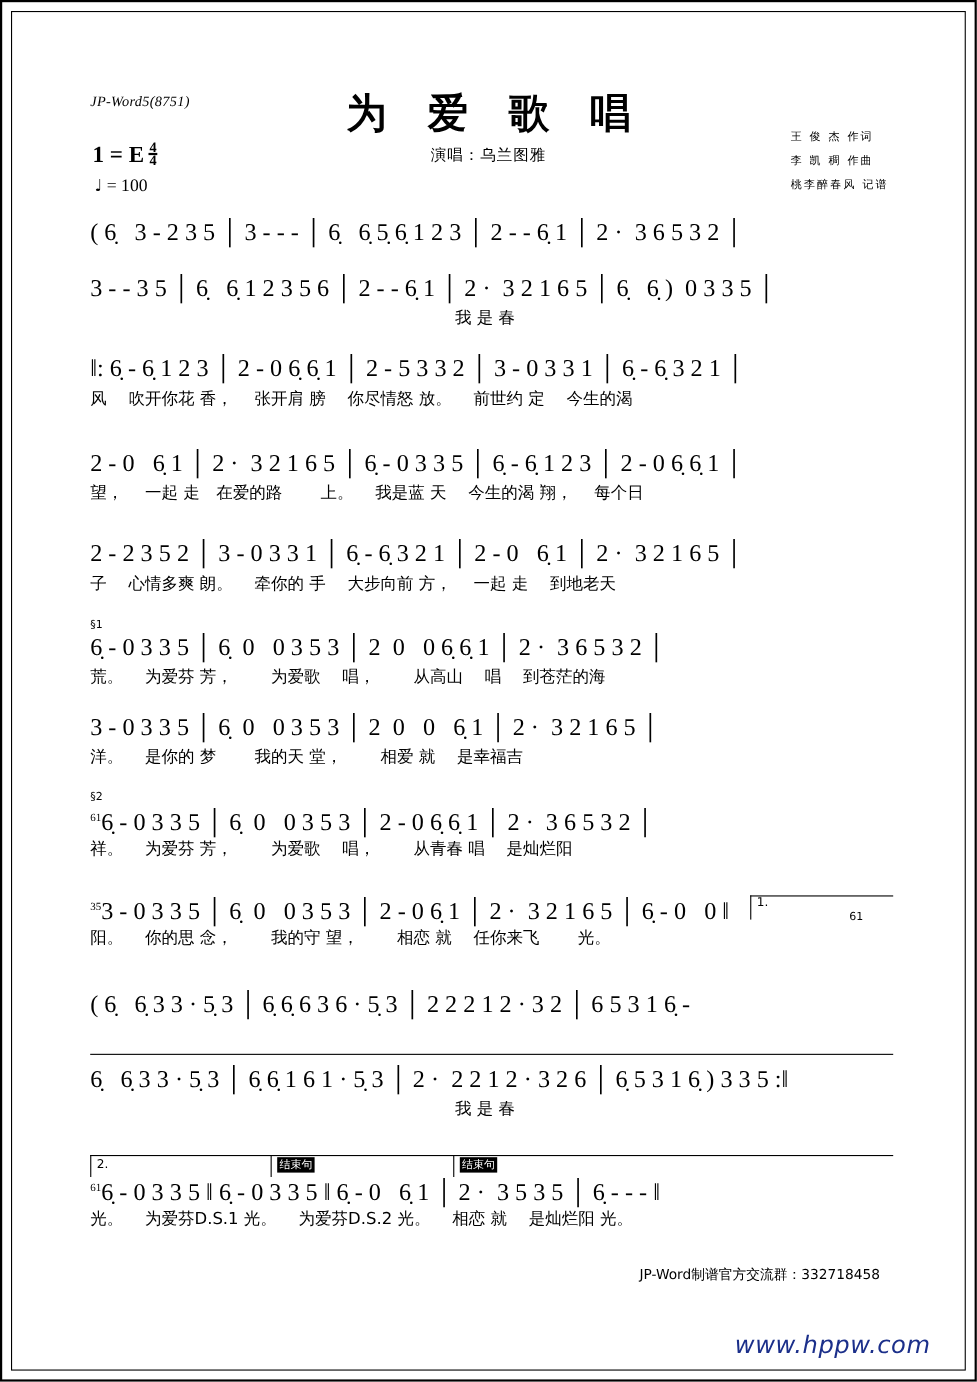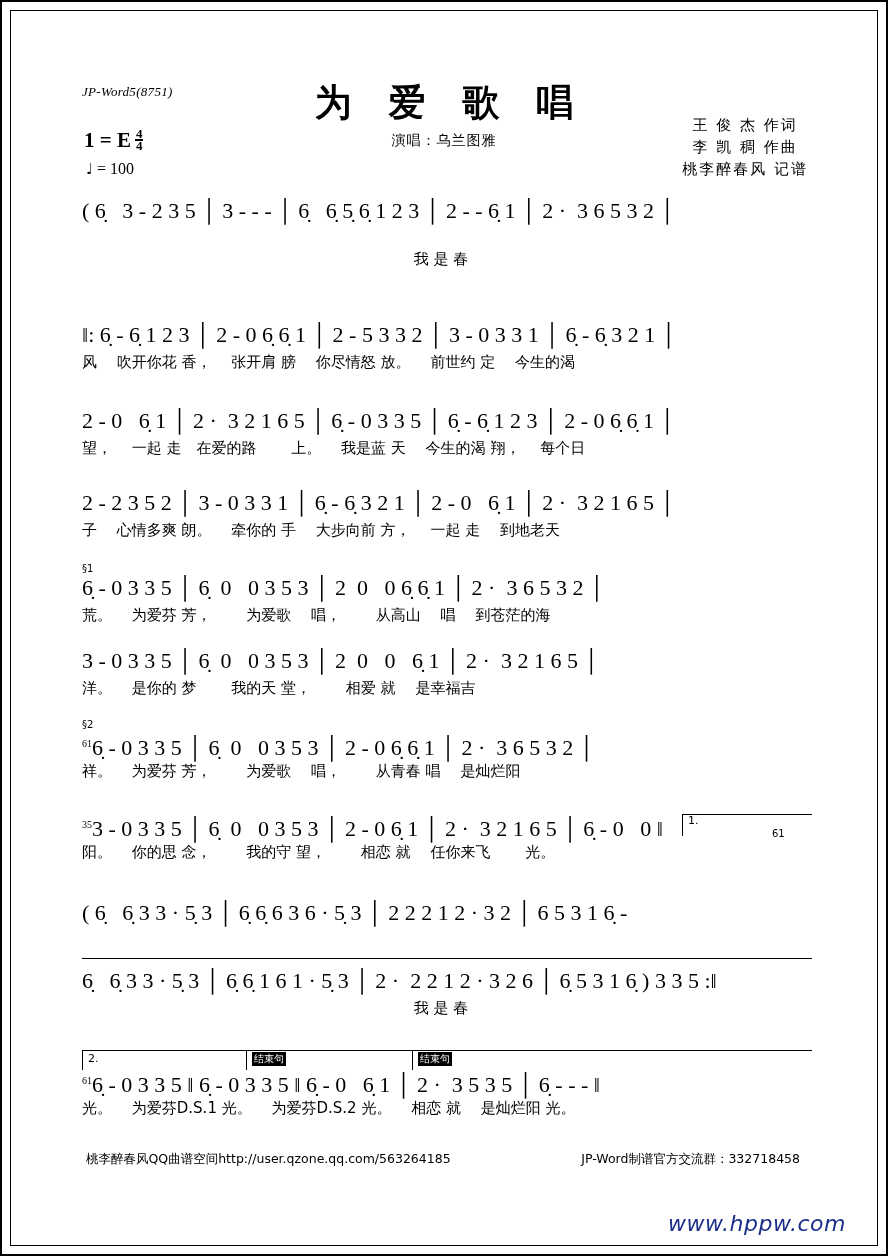--- a/index.html
+++ b/index.html
@@ -37,23 +37,23 @@
   }
   .singer{
     position:absolute;left:0;right:0;top:130px;
     text-align:center;
     font-family:"DejaVu Sans",sans-serif;
     font-size:14px;
     letter-spacing:1px;
   }
   .credits{
     position:absolute;right:78px;top:112px;
-    text-align:center;
-    font-family:"DejaVu Sans",sans-serif;
-    font-size:15px;
+    text-align:left;
+    font-family:"DejaVu Sans",sans-serif;
+    font-size:10px;
     line-height:22px;
     letter-spacing:2px;
   }
   .keysig{
     position:absolute;left:82px;top:126px;
     font-family:"Liberation Serif",serif;
     font-size:21px;font-weight:bold;
   }
   .keysig .frac{
     display:inline-block;
@@ -151,20 +151,21 @@
   <div class="tempo">
     <span class="qn">♩</span>
     <span>= 100</span>
   </div>
 
   <div class="sys" style="top:196px">
     <div class="notes">( 6̣   3 - 2 3 5 │ 3 - - - │ 6̣   6̣ 5̣ 6̣ 1 2 3 │ 2 - - 6̣ 1 │ 2 ·  3 6 5 3 2 │</div>
   </div>
 
   <div class="sys" style="top:247px">
+    <div class="notes">3 - - 3 5 │ 6̣   6̣ 1 2 3 5 6 │ 2 - - 6̣ 1 │ 2 ·  3 2 1 6 5 │ 6̣   6̣ )  0 3 3 5 │</div>
     <div class="lyr right">我 是 春</div>
   </div>
 
   <div class="sys" style="top:320px">
     <div class="notes">‖: 6̣ - 6̣ 1 2 3 │ 2 - 0 6̣ 6̣ 1 │ 2 - 5 3 3 2 │ 3 - 0 3 3 1 │ 6̣ - 6̣ 3 2 1 │</div>
     <div class="lyr">风　 吹开你花 香，　 张开肩 膀　 你尽情怒 放。　 前世约 定　 今生的渴</div>
   </div>
 
   <div class="sys" style="top:406px">
     <div class="notes">2 - 0   6̣ 1 │ 2 ·  3 2 1 6 5 │ 6̣ - 0 3 3 5 │ 6̣ - 6̣ 1 2 3 │ 2 - 0 6̣ 6̣ 1 │</div>
@@ -220,16 +221,15 @@
   <div class="vline" style="left:410px;top:1048px;height:20px;"></div>
   <div style="position:absolute;left:86px;top:1050px;font-size:11px;font-family:'DejaVu Sans',sans-serif;">2.</div>
   <div style="position:absolute;left:250px;top:1050px;font-size:10px;font-family:'DejaVu Sans',sans-serif;background:#000;color:#fff;padding:0 2px;">结束句</div>
   <div style="position:absolute;left:416px;top:1050px;font-size:10px;font-family:'DejaVu Sans',sans-serif;background:#000;color:#fff;padding:0 2px;">结束句</div>
 
   <div class="sys" style="top:1066px">
     <div class="notes"><span class="small-num">61</span><span>6̣ - 0 3 3 5 ‖ 6̣ - 0 3 3 5 ‖ 6̣ - 0   6̣ 1 │ 2 ·  3 5 3 5 │ 6̣ - - - ‖</span></div>
     <div class="lyr">光。　 为爱芬D.S.1 光。　 为爱芬D.S.2 光。　 相恋 就　 是灿烂阳 光。</div>
   </div>
 
-  <div class="foot-left">桃李醉春风QQ曲谱空间http://user.qzone.qq.com/563264185</div>
   <div class="foot-right">JP-Word制谱官方交流群：332718458</div>
   <div class="wm">www.hppw.com</div>
 </div>
 
 </body></html>

